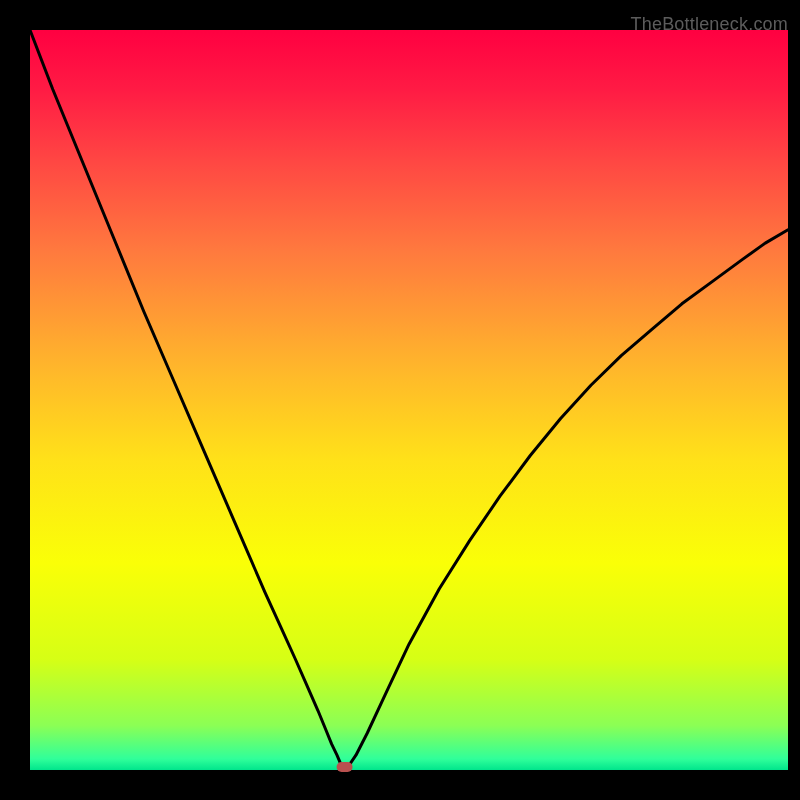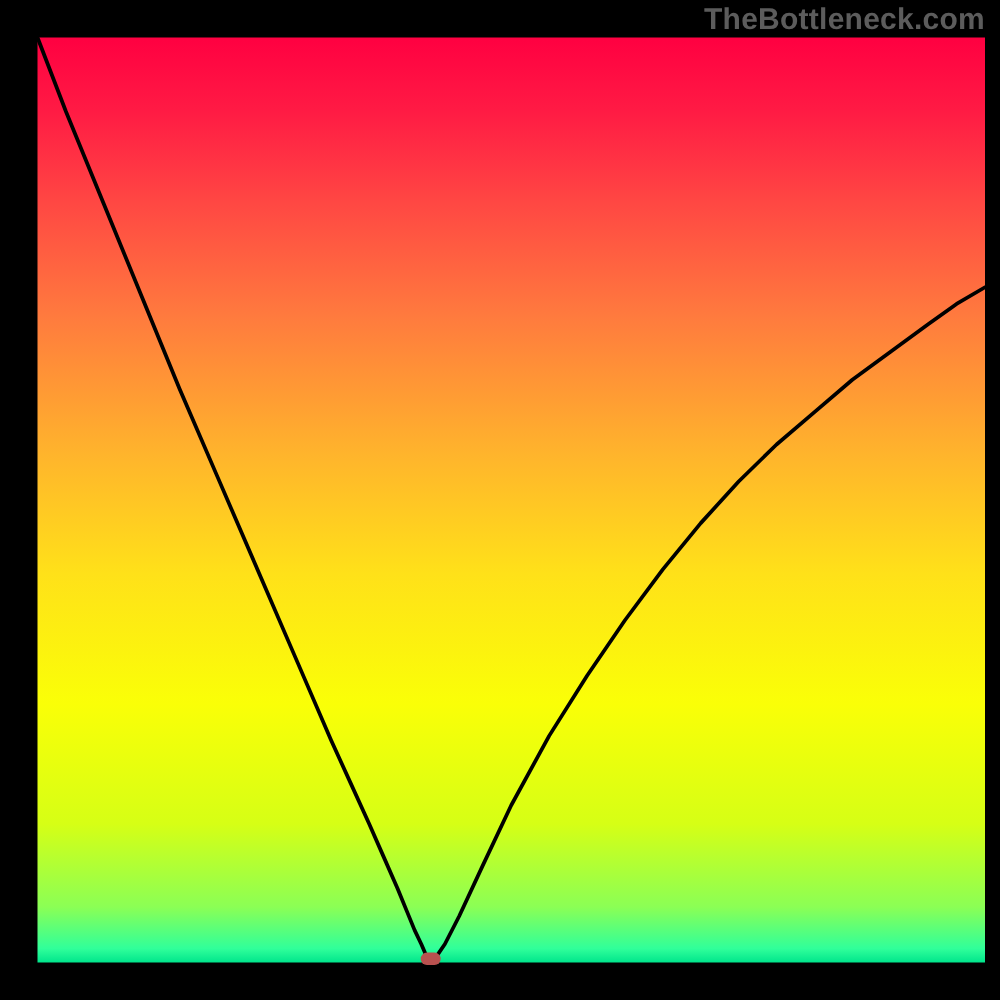--- a/index.html
+++ b/index.html
@@ -11,26 +11,26 @@
     overflow: hidden;
     font-family: Arial, Helvetica, sans-serif;
   }
   .stage {
     position: relative;
     width: 800px;
     height: 800px;
   }
   .watermark {
     position: absolute;
-    top: 2px;
+    top: 14px;
     right: 12px;
     color: #5c5c5c;
-    font-size: 24px;
+    font-size: 18px;
     letter-spacing: 0.2px;
-    font-weight: 700;
+    font-weight: 400;
     user-select: none;
   }
   svg.plot {
     position: absolute;
     left: 0;
     top: 0;
     width: 800px;
     height: 800px;
   }
 </style>

